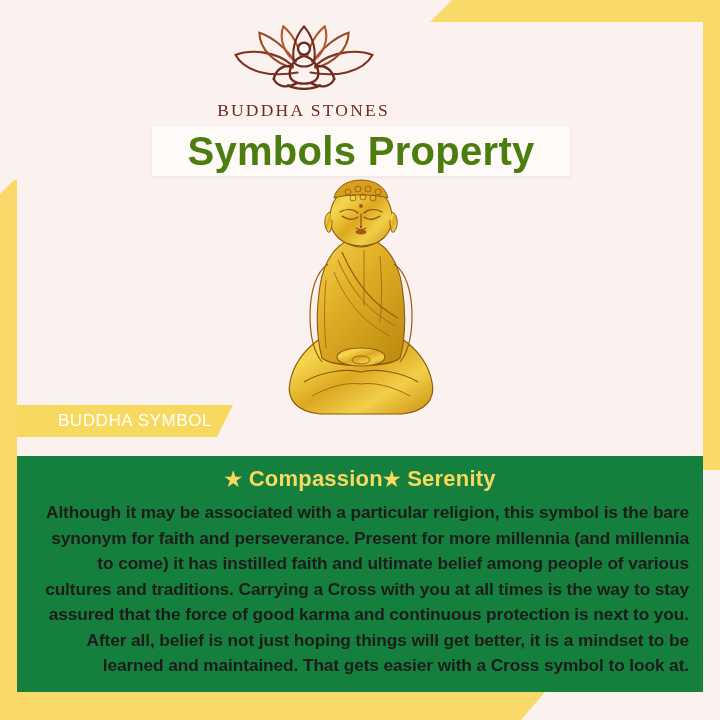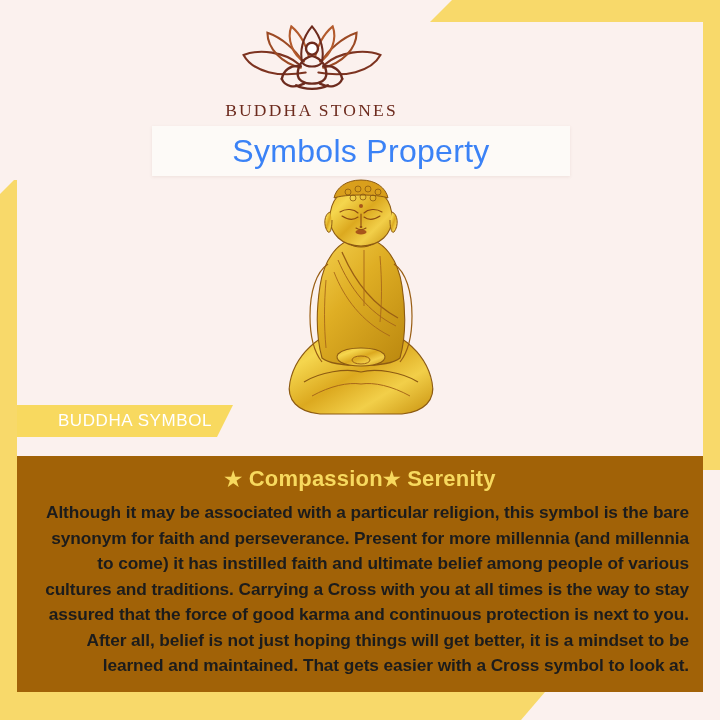--- a/index.html
+++ b/index.html
@@ -58,21 +58,20 @@
     clip-path: polygon(0 0, 100% 0, calc(100% - 24px) 100%, 0 100%);
   }
 
   
   .brand {
     position: absolute;
     top: 20px;
     left: 0;
     width: 607px;
     text-align: center;
-    padding-left: 8px;
   }
   .brand-mark {
     display: block;
     margin: 0 auto;
     width: 160px;
     height: 78px;
   }
   .brand-name {
     margin-top: 2px;
     font-family: "Liberation Serif", serif;
@@ -89,23 +88,23 @@
     top: 126px;
     width: 418px;
     height: 50px;
     background: #fdfaf7;
     box-shadow: 0 1px 3px rgba(150,110,95,0.12);
     display: flex;
     align-items: center;
     justify-content: center;
   }
   .title-text {
-    font-size: 32px;
-    font-weight: normal;
-    color: #3b82f6;
+    font-size: 40px;
+    font-weight: bold;
+    color: #4d7c0f;
     letter-spacing: 0.3px;
     white-space: nowrap;
   }
 
   
   .hero {
     position: absolute;
     left: 268px;
     top: 176px;
     width: 186px;
@@ -133,21 +132,21 @@
     padding-left: 20px;
   }
 
   
   .panel {
     position: absolute;
     left: 17px;
     top: 456px;
     width: 686px;
     height: 236px;
-    background: #a16207;
+    background: #15803d;
     padding: 0;
   }
   .subtitle {
     margin: 10px 0 0 0;
     text-align: center;
     font-size: 22px;
     font-weight: bold;
     color: #f7d95e;
     letter-spacing: 0.2px;
     white-space: nowrap;

